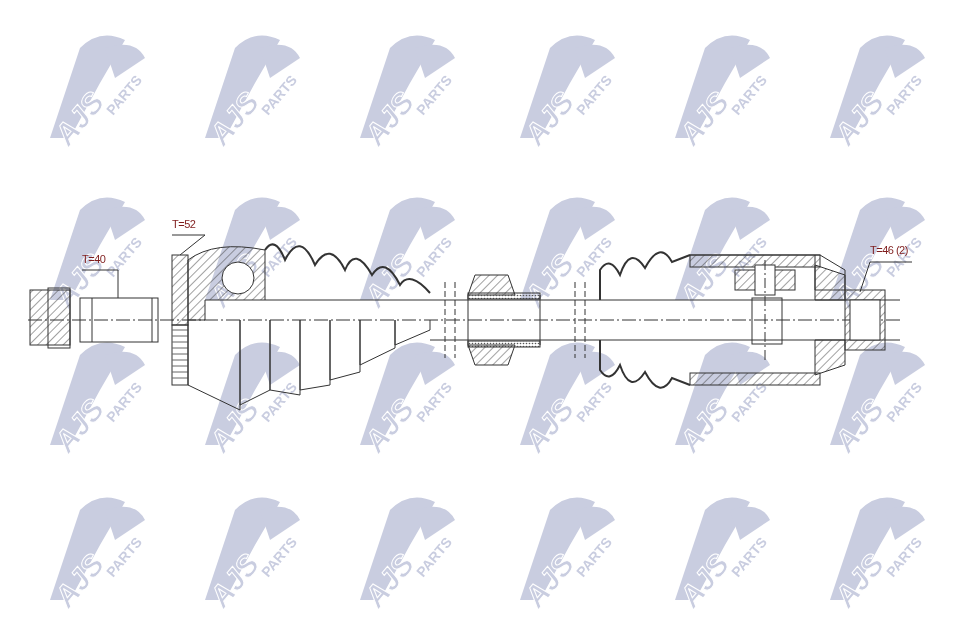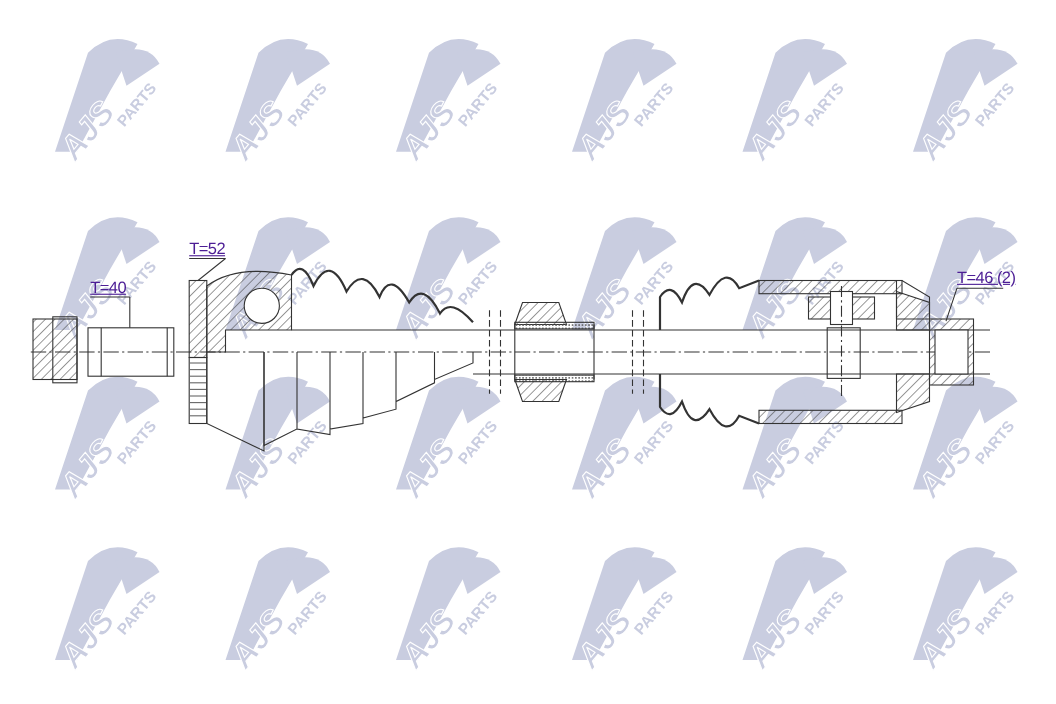--- a/index.html
+++ b/index.html
@@ -1,20 +1,20 @@
 <!DOCTYPE html>
 <html><head>
 <meta charset="utf-8">
 <style>
   html,body{margin:0;padding:0;background:#ffffff;}
   body{width:960px;height:640px;position:relative;overflow:hidden;font-family:"Liberation Sans",sans-serif;}
   .wm-layer{position:absolute;left:0;top:0;width:960px;height:640px;}
   .wm{position:absolute;width:120px;height:130px;}
   .drawing{position:absolute;left:0;top:0;width:960px;height:640px;}
-  .label{position:absolute;font-size:15px;color:#4c1d95;font-family:"Liberation Sans",sans-serif;letter-spacing:-0.5px;text-decoration:underline;}
+  .label{position:absolute;font-size:11px;color:#7f1d1d;font-family:"Liberation Sans",sans-serif;letter-spacing:-0.5px;}
 </style>
 </head>
 <body>
 
 <div class="wm-layer" id="wm-layer">
     <div class="wm" style="left: 40px; top: 28px;"><svg width="120" height="130" viewBox="0 0 120 130">
     <path d="M40 20 Q60 0 85 12 L60 55 L30 110 L10 110 Z" fill="#c9cde0"></path>
     <path d="M65 20 Q95 10 105 30 L75 50 Z" fill="#c9cde0"></path>
     <text x="10" y="100" transform="rotate(-50 40 90)" font-family="Liberation Sans, sans-serif" font-weight="bold" font-style="italic" font-size="30" fill="#c9cde0" stroke="#fff" stroke-width="1">AJS</text>
     <text x="60" y="80" transform="rotate(-50 75 70)" font-family="Liberation Sans, sans-serif" font-weight="bold" font-size="14" fill="#c9cde0">PARTS</text>

